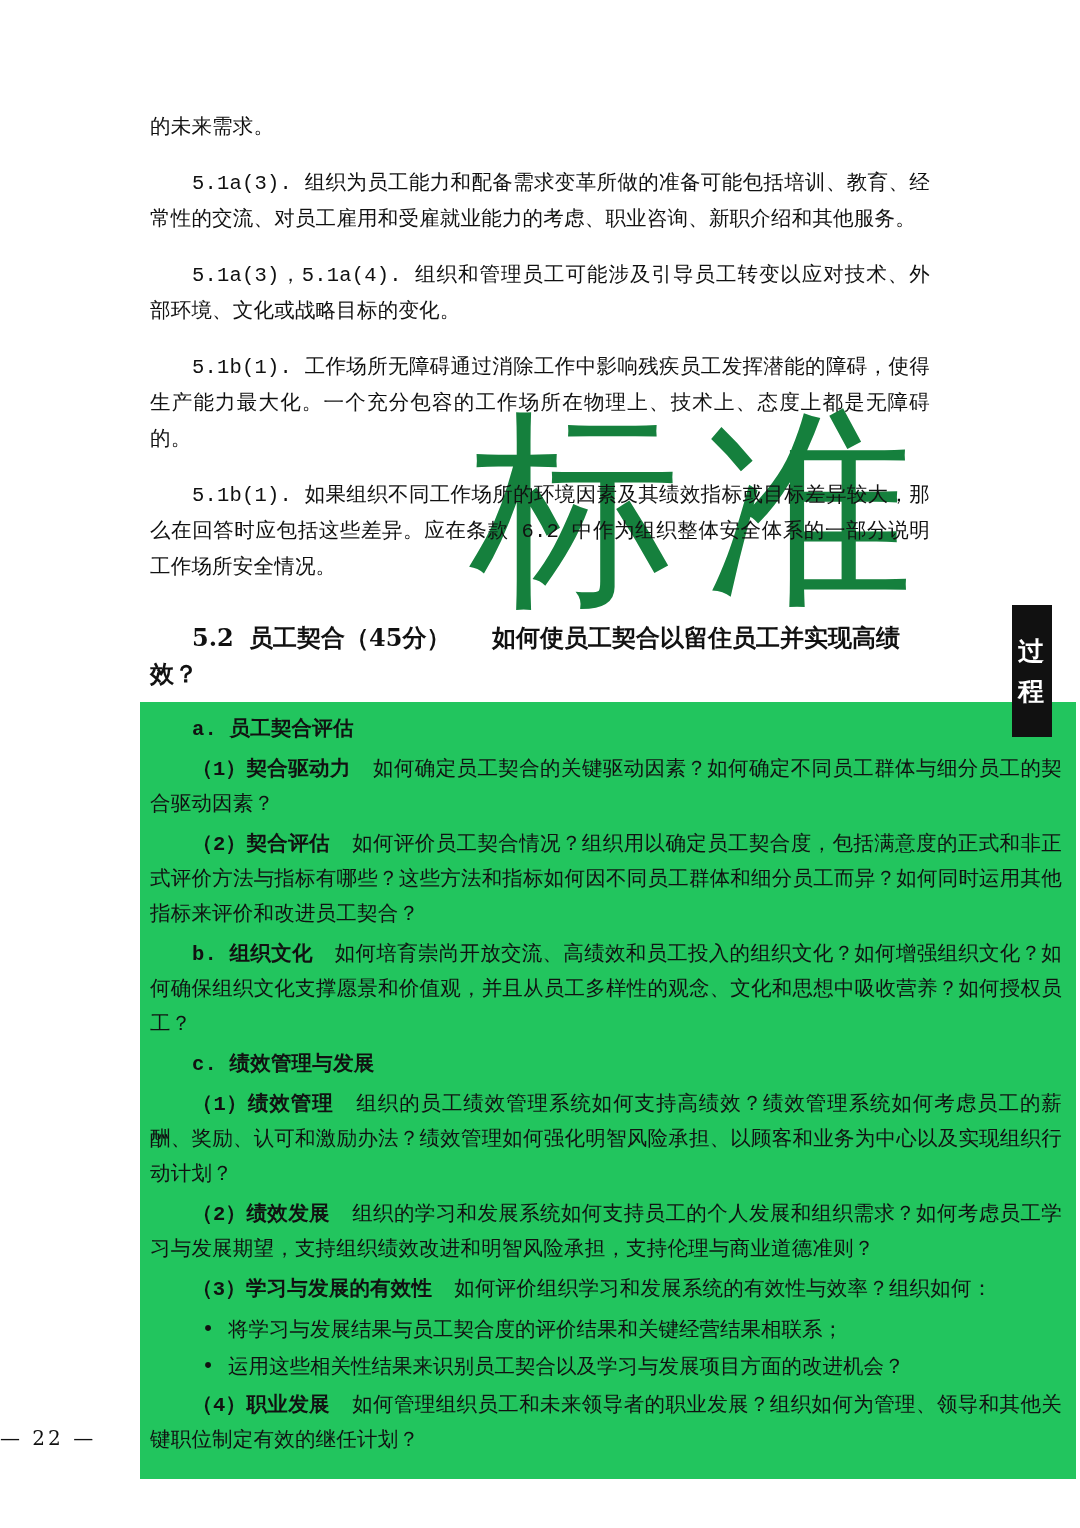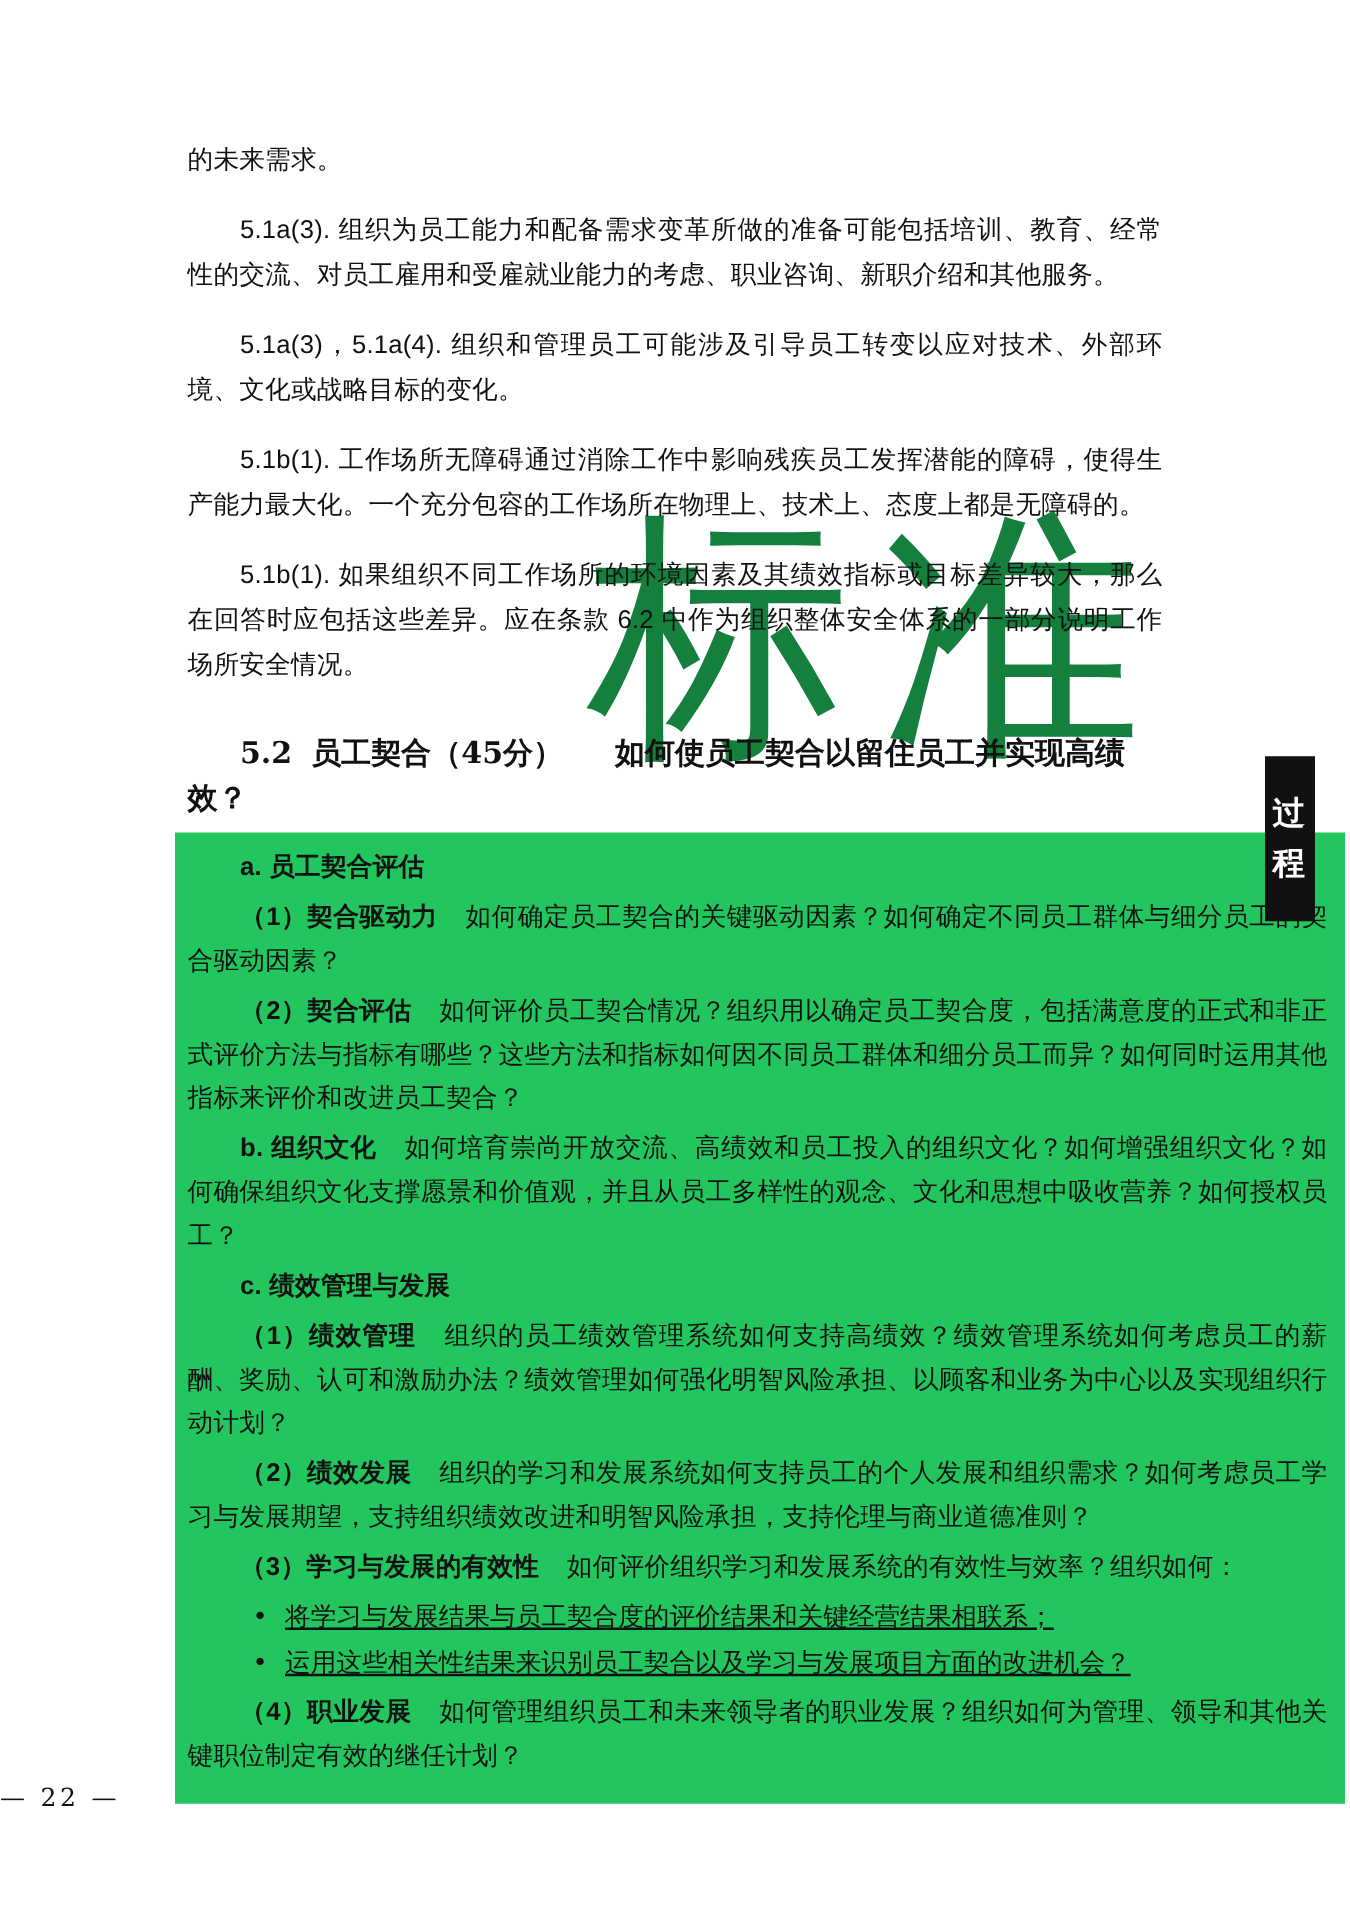--- a/index.html
+++ b/index.html
@@ -37,21 +37,21 @@
     left: 150px;
     top: 110px;
     width: 780px;
     z-index: 2;
   }
   p {
     margin: 0 0 6px 0;
     font-size: 20.5px;
     line-height: 36px;
     text-align: justify;
-    font-family: Liberation Sans, sans-serif;
+    font-family: Liberation Mono, monospace;
     letter-spacing: 0.2px;
   }
   .indent { text-indent: 42px; margin-top: 20px; }
   .top-block p {
     font-weight: 500;
   }
   .gap { height: 28px; }
 
   
   .sec-head {
@@ -85,21 +85,20 @@
     padding-left: 78px;
     list-style: none;
   }
   ul.bullets li {
     font-size: 20.5px;
     line-height: 35px;
     font-family: "DejaVu Serif", "Liberation Serif", serif;
     text-align: justify;
     position: relative;
     margin-bottom: 2px;
-    text-decoration: underline;
   }
   ul.bullets li::before {
     content: "•";
     position: absolute;
     left: -26px;
     top: 0;
   }
 
   
   .side-tab {

